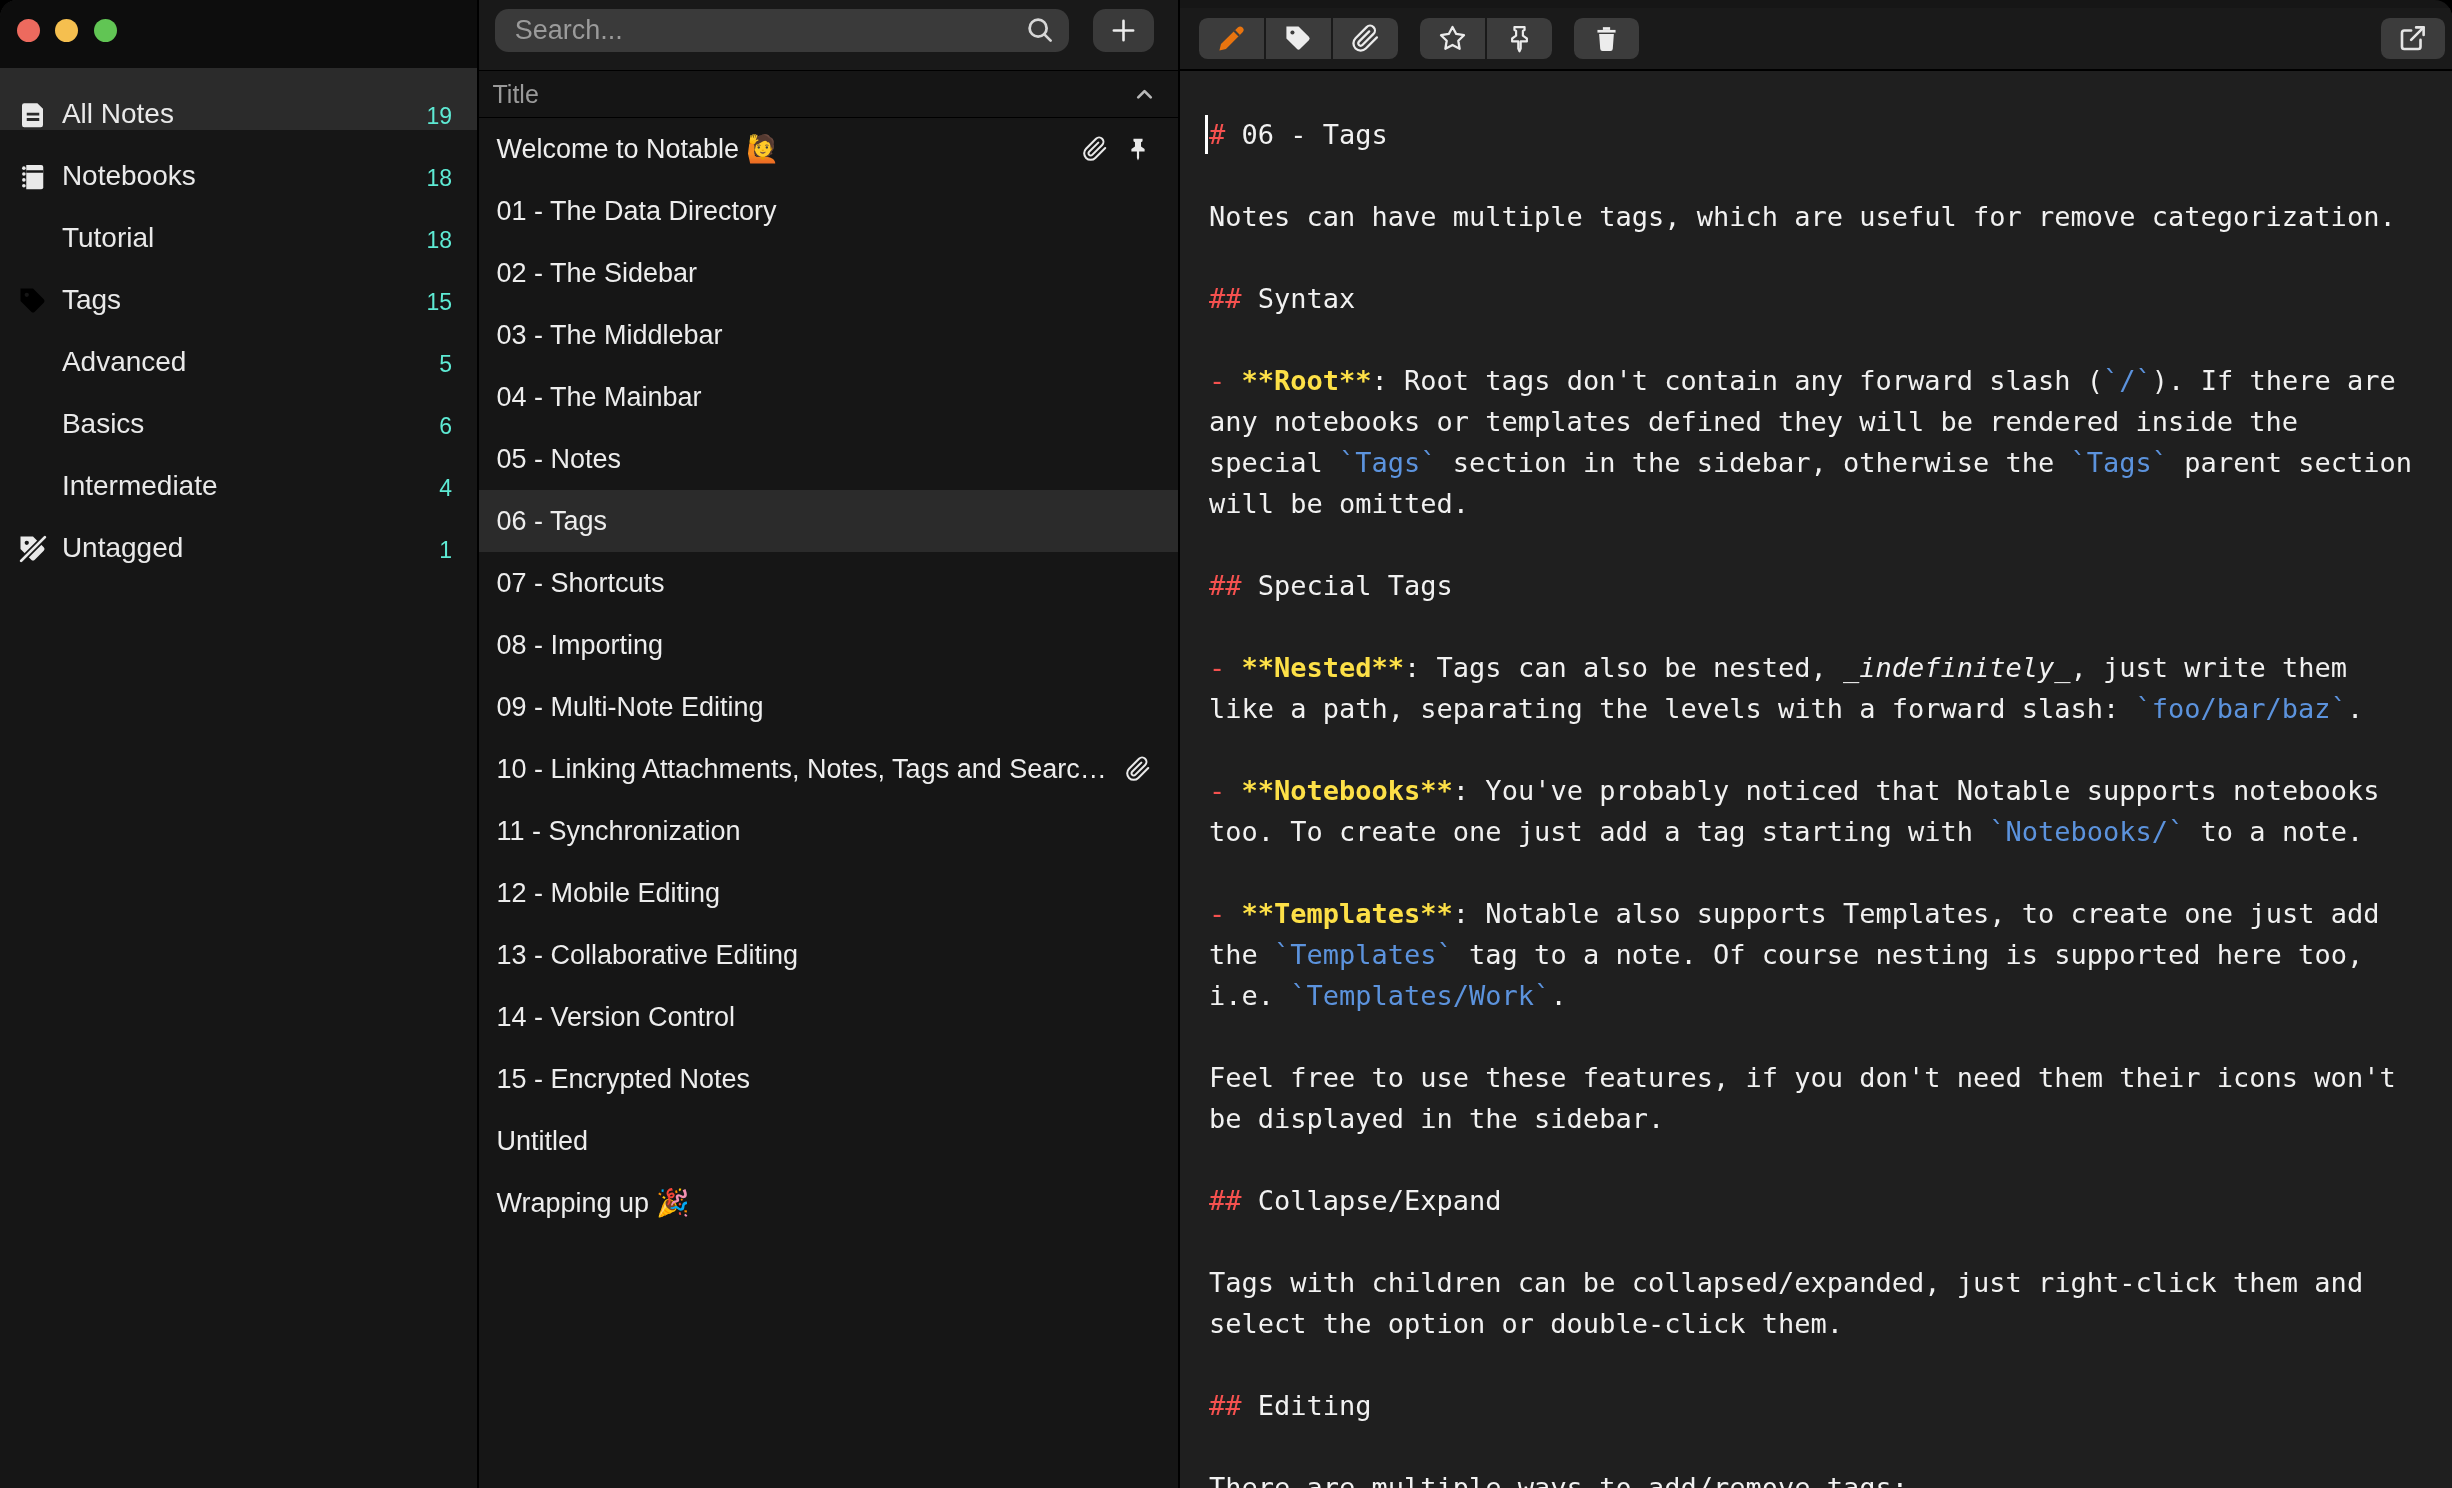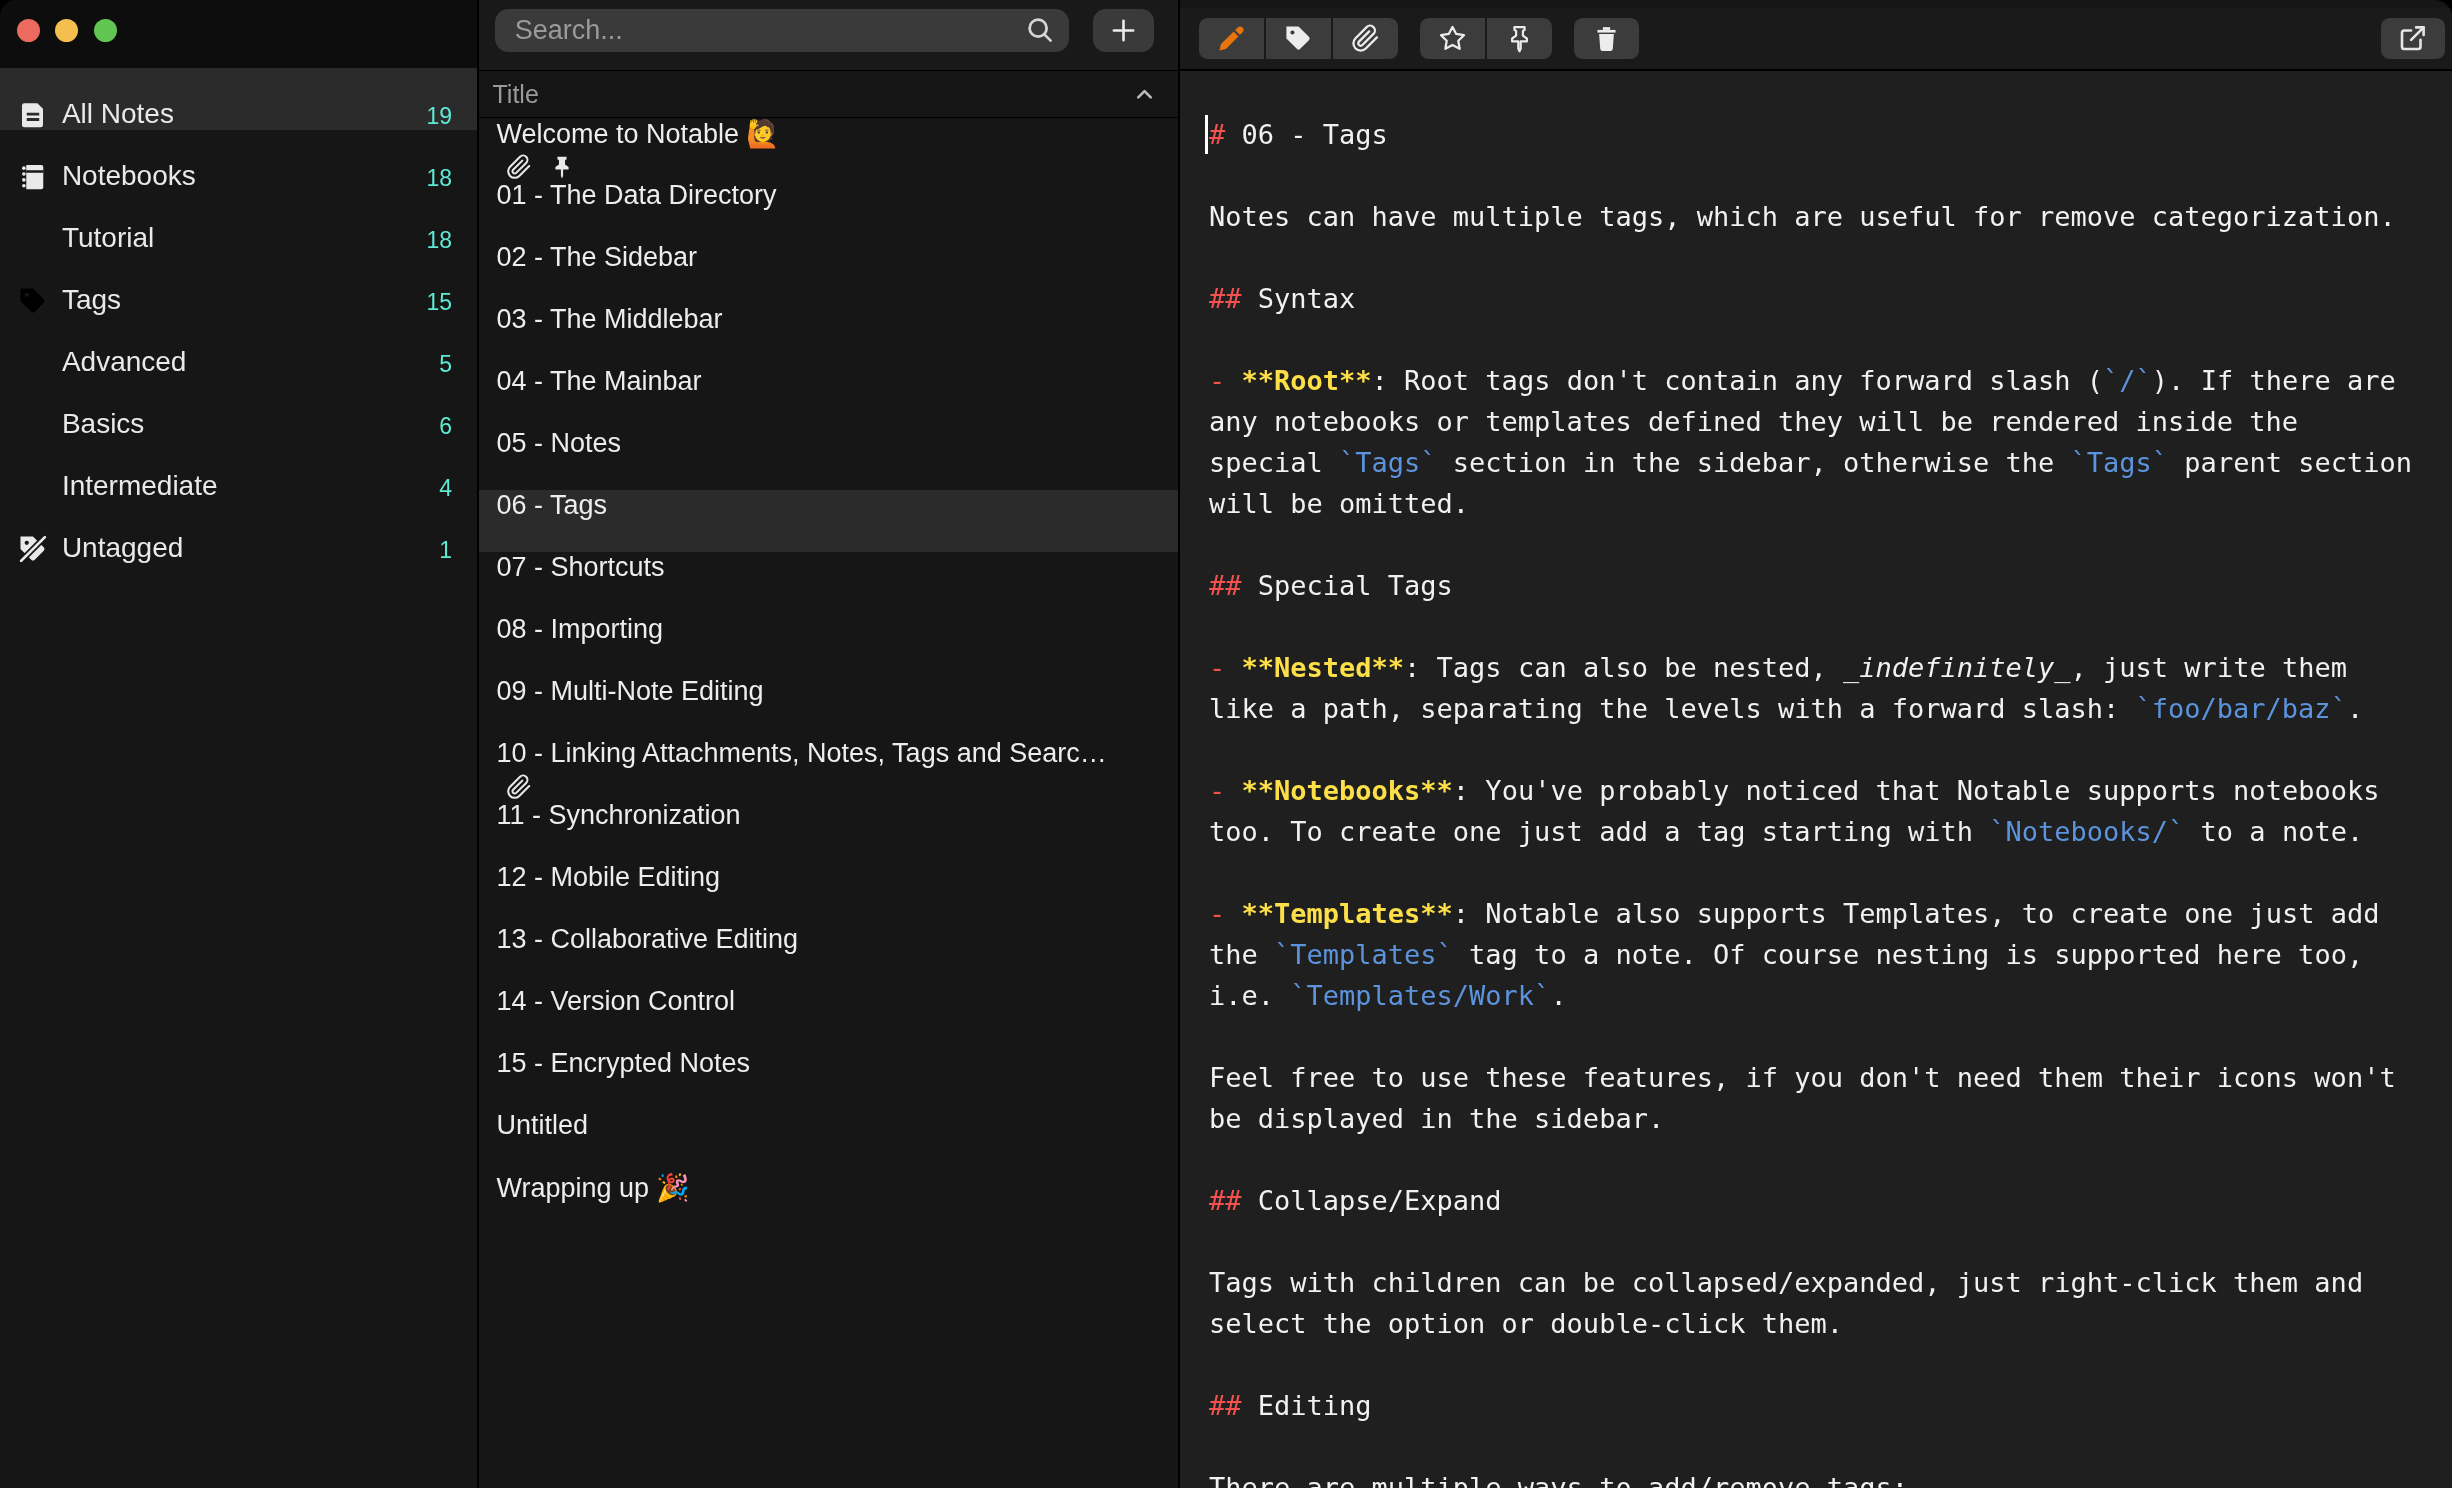--- a/index.html
+++ b/index.html
@@ -32,21 +32,21 @@
   .search-ic{position:absolute;left:546px;top:15.4px;color:#d6d6d6;pointer-events:none;}
   .search-ic svg{width:30px;height:30px;}
   .plus-btn{position:absolute;left:614px;top:8.7px;width:61px;height:43px;background:#3a3a3a;
             border:none;border-radius:12.6px;display:flex;align-items:center;justify-content:center;color:#ececec;padding:0;}
   .plus-btn svg{width:31px;height:31px;}
   .mheader{height:46px;border-top:1.9px solid #000;border-bottom:1.9px solid #000;background:#151515;
            display:flex;align-items:center;padding:0 21px 0 13.5px;}
   .mheader-label{flex:1;font-size:25px;color:#9a9a9a;}
   .chev{color:#b9b9b9;display:flex;}
   .chev svg{width:25px;height:25px;}
-  .nrow{display:flex;align-items:flex-start;height:62px;padding:0 27px 0 17.4px;font-size:27px;color:#ededed;flex-direction:column;}
+  .nrow{display:flex;align-items:center;height:62px;padding:0 27px 0 17.4px;font-size:27px;color:#ededed;}
   .nrow.sel{background:#2b2b2b;}
   .ntitle{flex:1;overflow:hidden;white-space:nowrap;text-overflow:ellipsis;}
   .nicons{display:flex;gap:17.4px;margin-left:9.7px;color:#e9e9e9;flex:none;}
   .nicons svg{width:26px;height:26px;}
   
   .main{position:absolute;left:1180px;top:8px;right:0;height:100%;background:#1f1f1f;}
   .toolbar{position:relative;height:61px;background:#1a1a1a;border-bottom:2.9px solid #000;
            display:flex;align-items:center;padding-left:19.3px;}
   .tgroup{display:flex;margin-right:22px;}
   .tbtn{width:65px;height:41px;background:#3c3c3c;border:none;margin-right:1.9px;padding:0;

